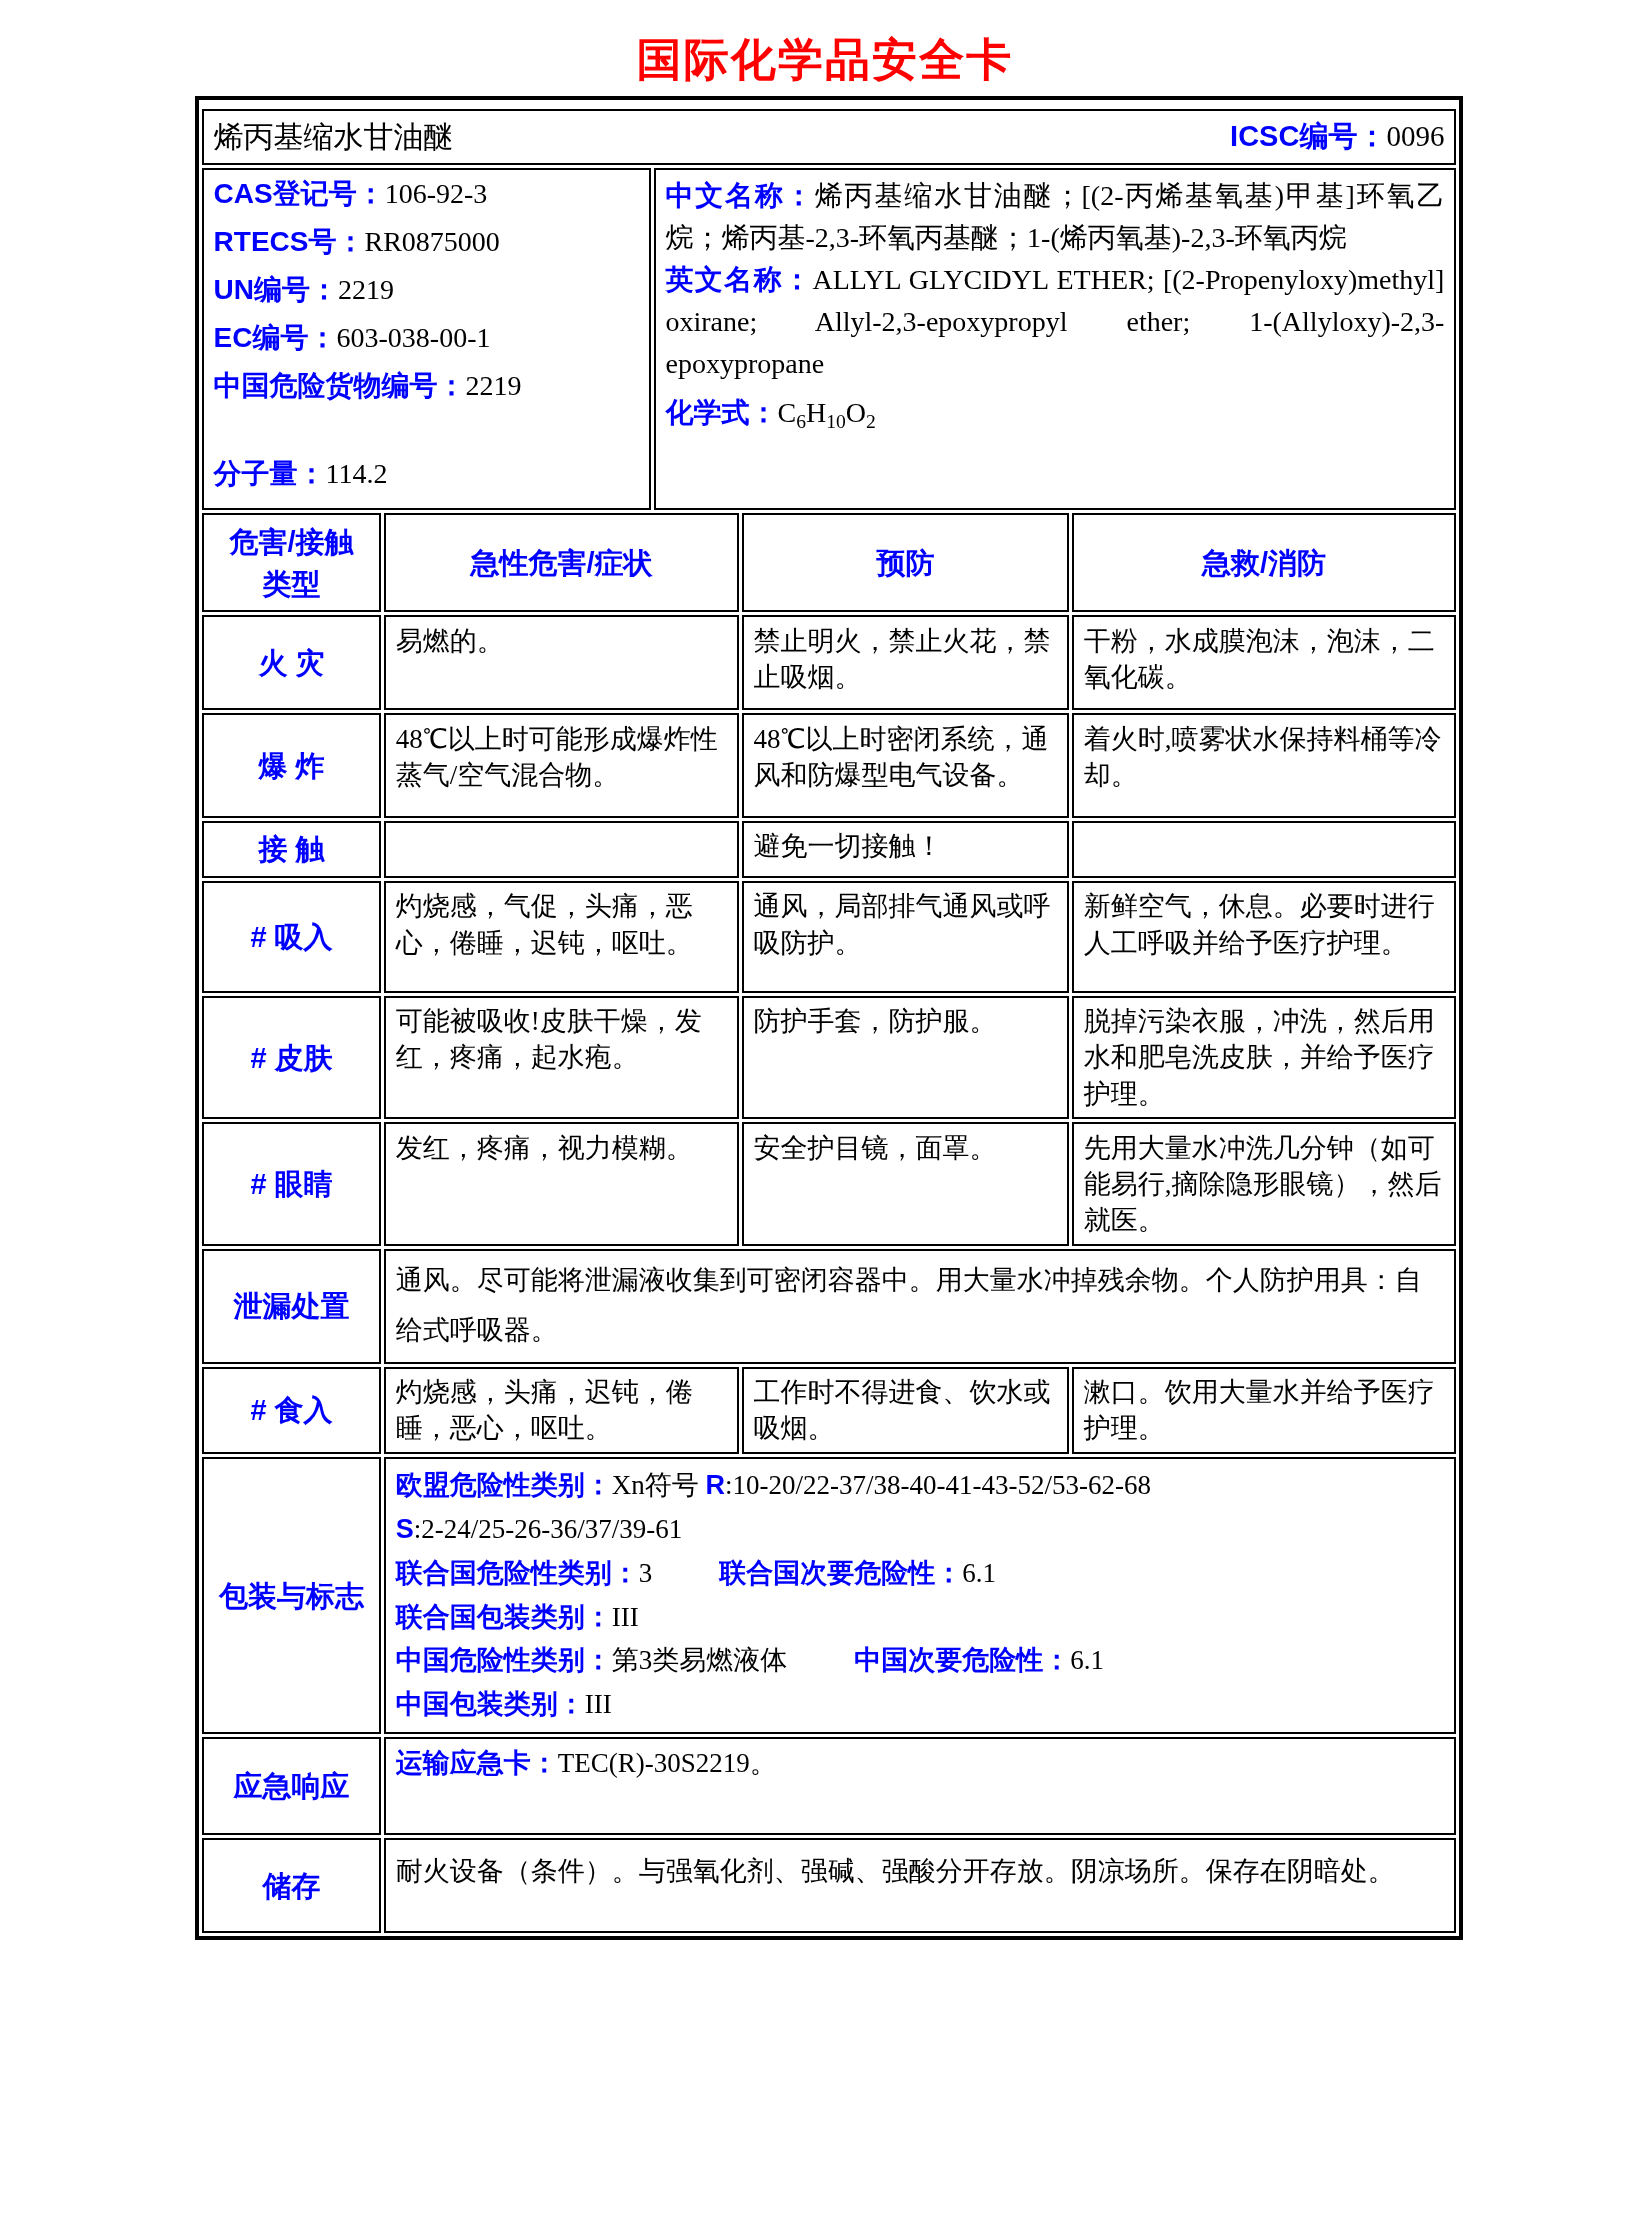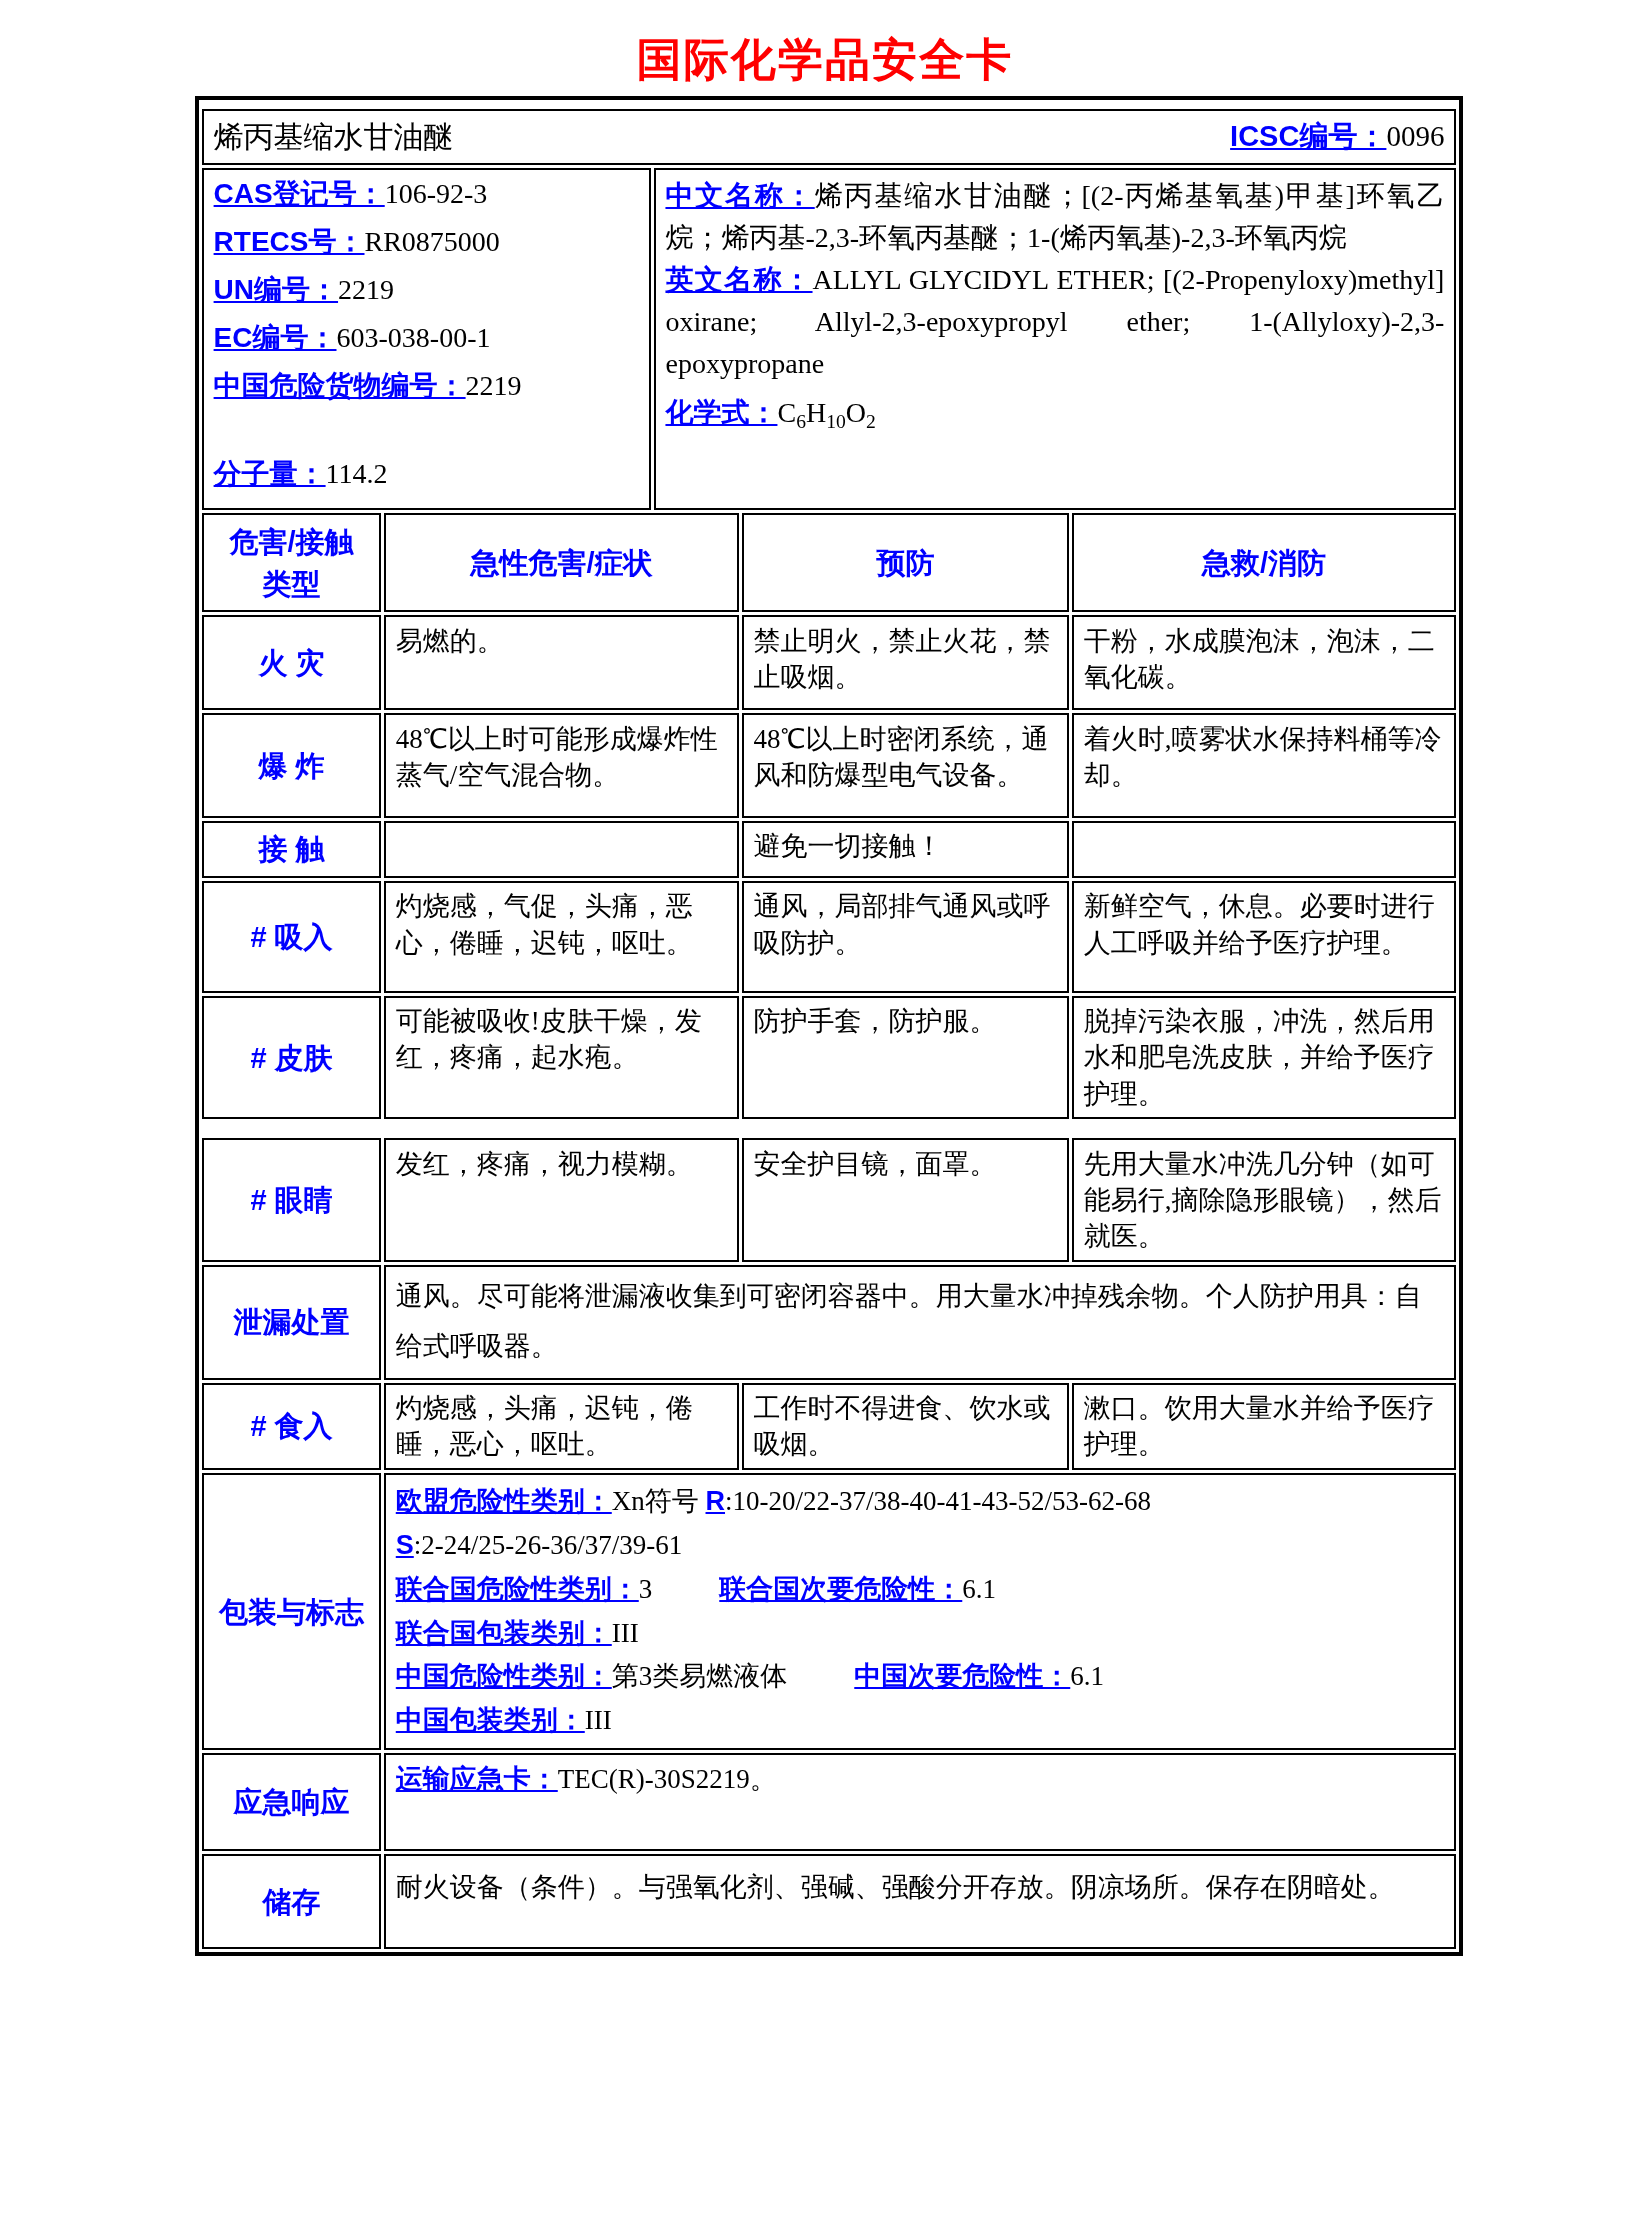--- a/index.html
+++ b/index.html
@@ -40,21 +40,20 @@
   .c-aid{flex:1 1 auto;min-width:0;}
   .c-wide{flex:1 1 auto;min-width:0;}
   .c-idleft{flex:0 0 35.8%;}
   .c-idright{flex:1 1 auto;min-width:0;}
   .c-full{flex:1 1 auto;min-width:0;}
 
   .lbl{
     color:var(--accent-blue,#0000FF);
     font-family:"Liberation Sans",sans-serif;
     font-weight:bold;
-    text-decoration:underline;
   }
   .label-cell{
     color:var(--accent-blue,#0000FF);
     font-family:"Liberation Sans",sans-serif;
     font-weight:bold;
     display:flex;flex-direction:column;
     align-items:center;justify-content:center;
     text-align:center;font-size:29px;line-height:1.45;
   }
   .head-cell{min-height:88px;}
@@ -74,21 +73,21 @@
   .id-par.en{font-family:"Liberation Serif",serif;}
   .formula-line{margin-top:7px;text-align:left;}
   .sub{font-size:70%;vertical-align:-22%;}
 
   
   .r-fire .cell{min-height:95px;}
   .r-expl .cell{min-height:105px;}
   .r-contact .cell{min-height:34px;}
   .r-inhale .cell{min-height:112px;}
   .r-skin .cell{min-height:105px;}
-  .r-eyes .cell{min-height:105px;margin-top:16px;}
+  .r-eyes .cell{min-height:105px;}
   .r-ingest .cell{min-height:67px;}
   .r-spill .cell{min-height:84px;}
   .r-pack .cell{min-height:249px;}
   .r-emerg .cell{min-height:98px;}
   .r-store .cell{min-height:95px;}
 
   .spill-text{line-height:1.85;}
   .store-text{line-height:1.9;}
   .pack-cell{line-height:1.62;}
   .pack-line{margin:0;}

